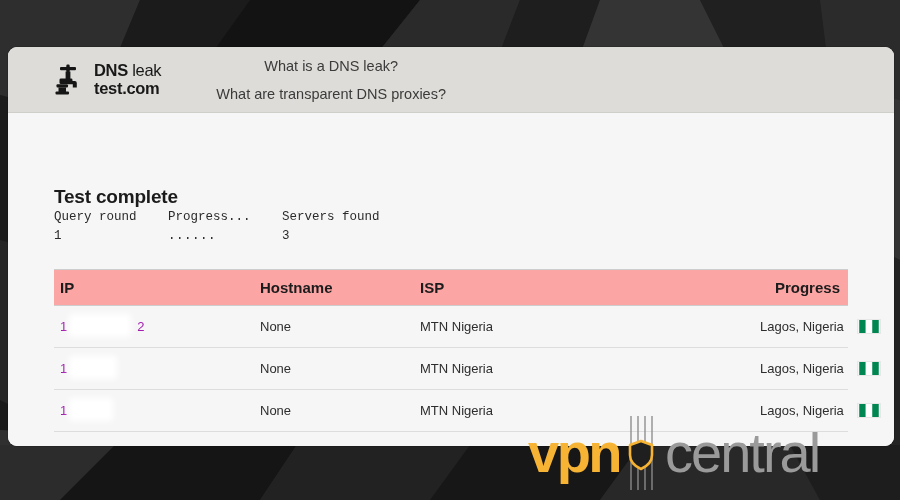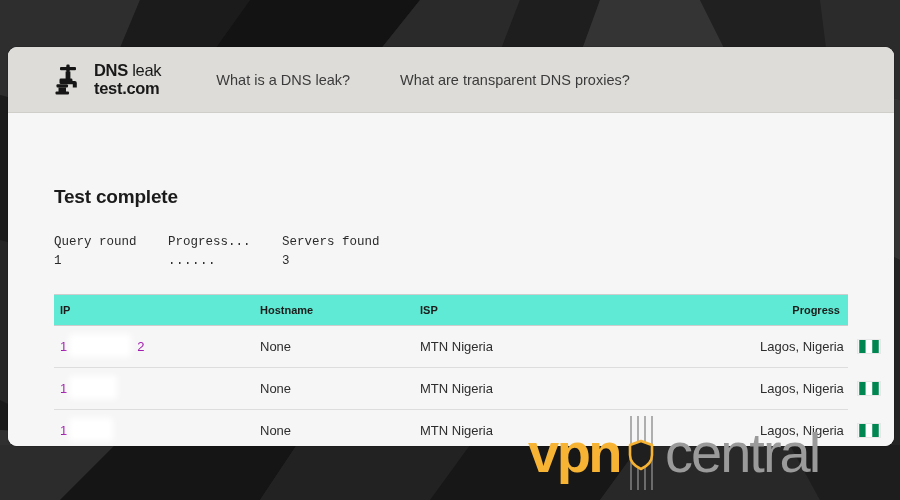--- a/index.html
+++ b/index.html
@@ -69,20 +69,21 @@
     white-space: nowrap;
   }
   #brand-text .l1 .b { font-weight: bold; }
   #brand-text .l1 .n { font-weight: normal; }
   #brand-text .l2 { font-weight: bold; }
 
   #main-nav {
     display: flex;
     align-items: center;
     margin-left: 30px;
+    flex-direction: column;
   }
   #main-nav a {
     color: #3b3b3b;
     text-decoration: none;
     font-size: 14.5px;
     padding: 6px 25px;
     white-space: nowrap;
   }
 
   
@@ -96,42 +97,41 @@
     font-size: 19px;
     font-weight: bold;
     color: #1b1b1b;
     padding-top: 73px;
     letter-spacing: -0.2px;
   }
 
   
   #status-strip {
     display: flex;
-    margin-top: 25px;
     font-family: "Liberation Mono", "DejaVu Sans Mono", monospace;
     font-size: 12.5px;
     color: #2a2a2a;
   }
   .status-cell { width: 114px; }
   .status-cell .status-label { display: block; line-height: 1.55; }
   .status-cell .status-value { display: block; line-height: 1.55; letter-spacing: .5px; }
 
   
   #results-table {
     width: 100%;
     margin-top: 22px;
     border-collapse: collapse;
     font-size: 12.5px;
     table-layout: fixed;
   }
   #results-table thead th {
-    background: #5eead4;
+    background: #fca5a5;
     border-top: 1px solid #cdcdcd;
     border-bottom: 1px solid #cdcdcd;
-    font-size: 11px;
+    font-size: 15px;
     font-weight: bold;
     color: #1c1c1c;
     text-align: left;
     padding: 9px 0 9px 6px;
   }
   #results-table thead th.col-country { text-align: right; padding-right: 8px; }
 
   #results-table tbody td {
     border-bottom: 1px solid #dddddd;
     padding: 13px 0 13px 6px;

